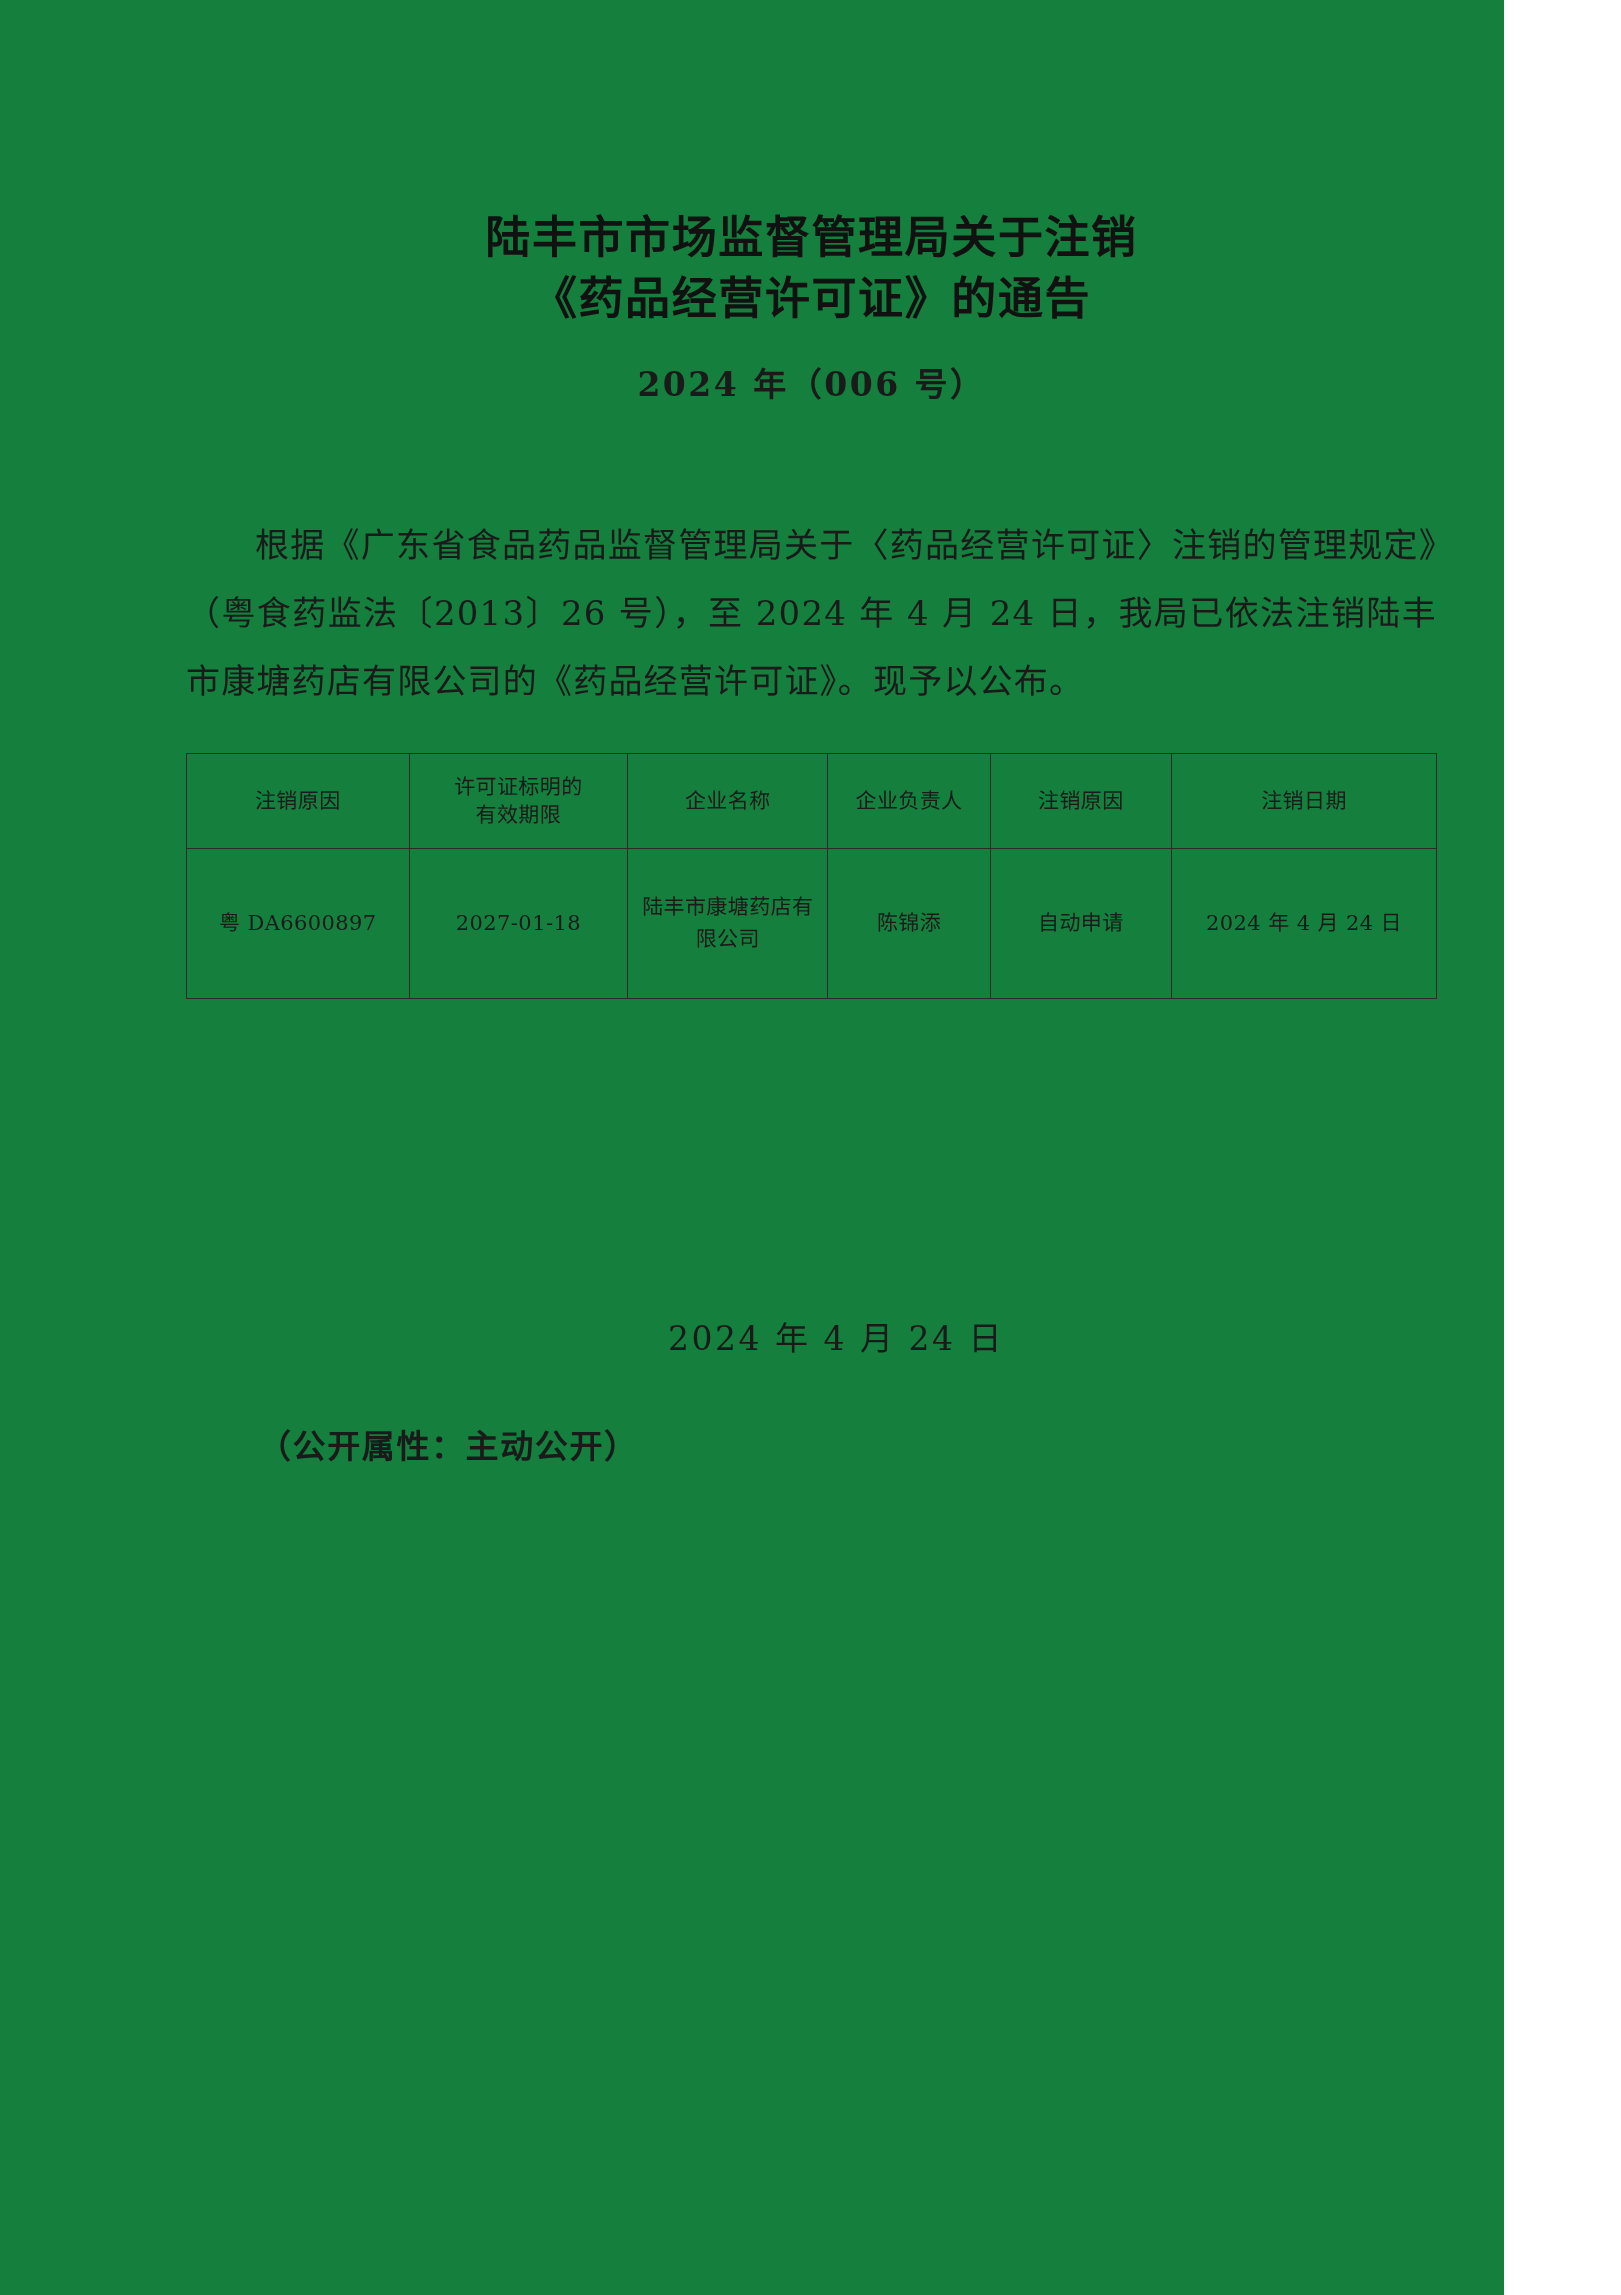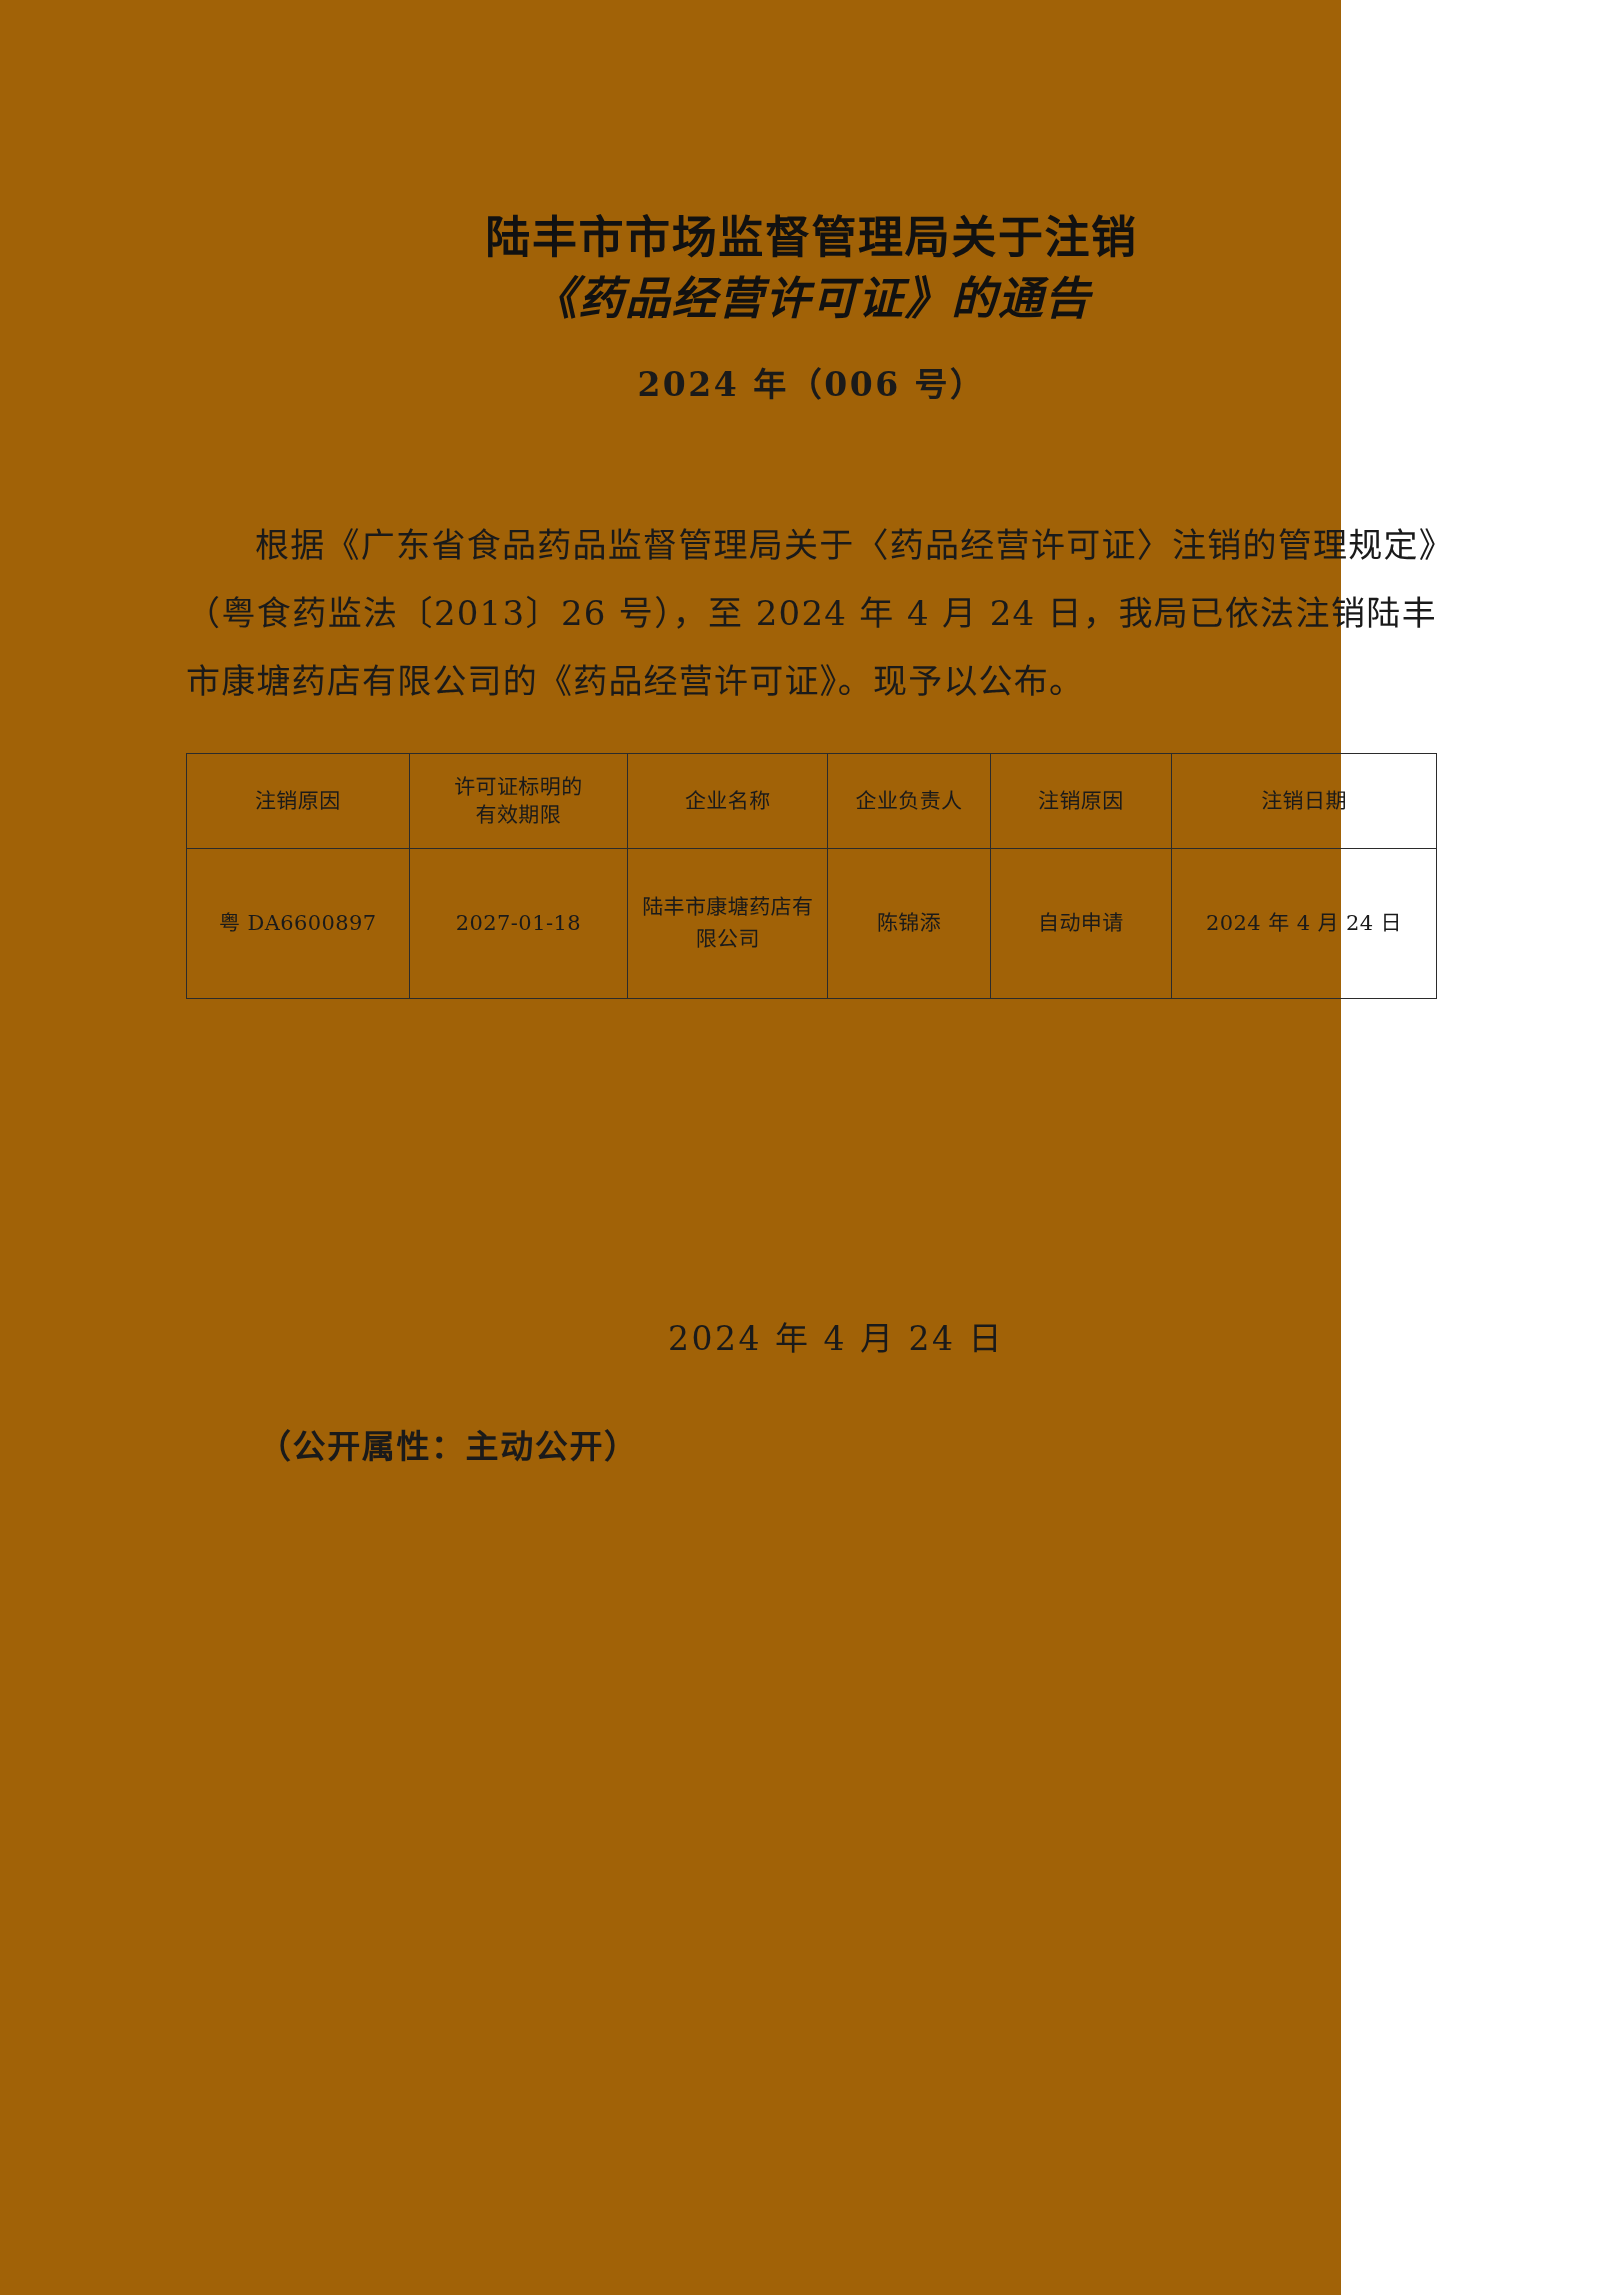--- a/index.html
+++ b/index.html
@@ -12,23 +12,23 @@
     height: 2295px;
     font-family: "DejaVu Serif", "Liberation Serif", serif;
     color: #1a1a1a;
     position: relative;
     overflow: hidden;
   }
   .page {
     position: absolute;
     left: 0;
     top: 0;
-    width: 1341px;
+    width: 1504px;
     height: 2295px;
-    background: #a16207;
+    background: #15803d;
   }
   .content {
     position: absolute;
     left: 186px;
     top: 0;
     width: 1251px;
   }
 
   
   .doc-title {
@@ -36,21 +36,20 @@
     text-align: center;
     font-family: "DejaVu Serif", "Liberation Serif", serif;
     font-weight: bold;
     font-size: 45px;
     line-height: 1.35;
     letter-spacing: 1.6px;
     color: #111;
   }
   .doc-title .line2 {
     display: block;
-    font-style: italic;
   }
   .doc-number {
     margin-top: 28px;
     text-align: center;
     font-size: 33px;
     letter-spacing: 2.5px;
     color: #1a1a1a;
     font-weight: bold;
   }
 

